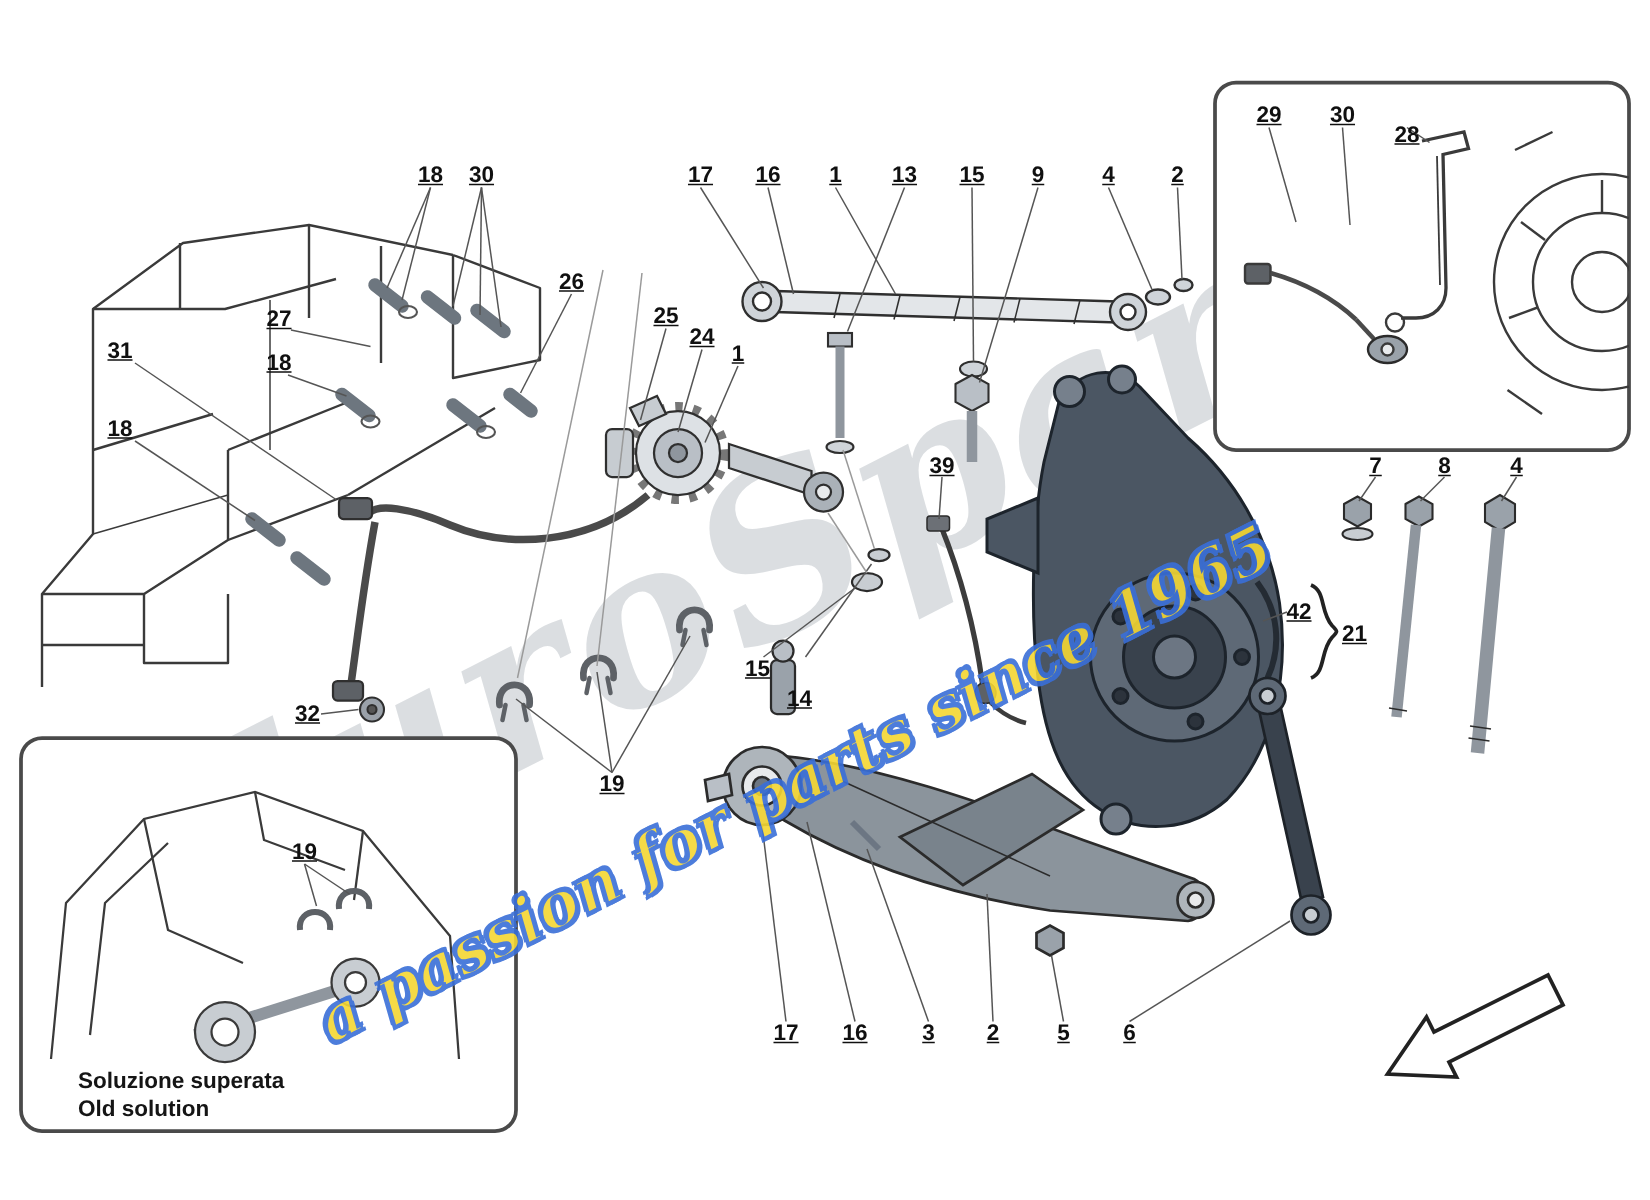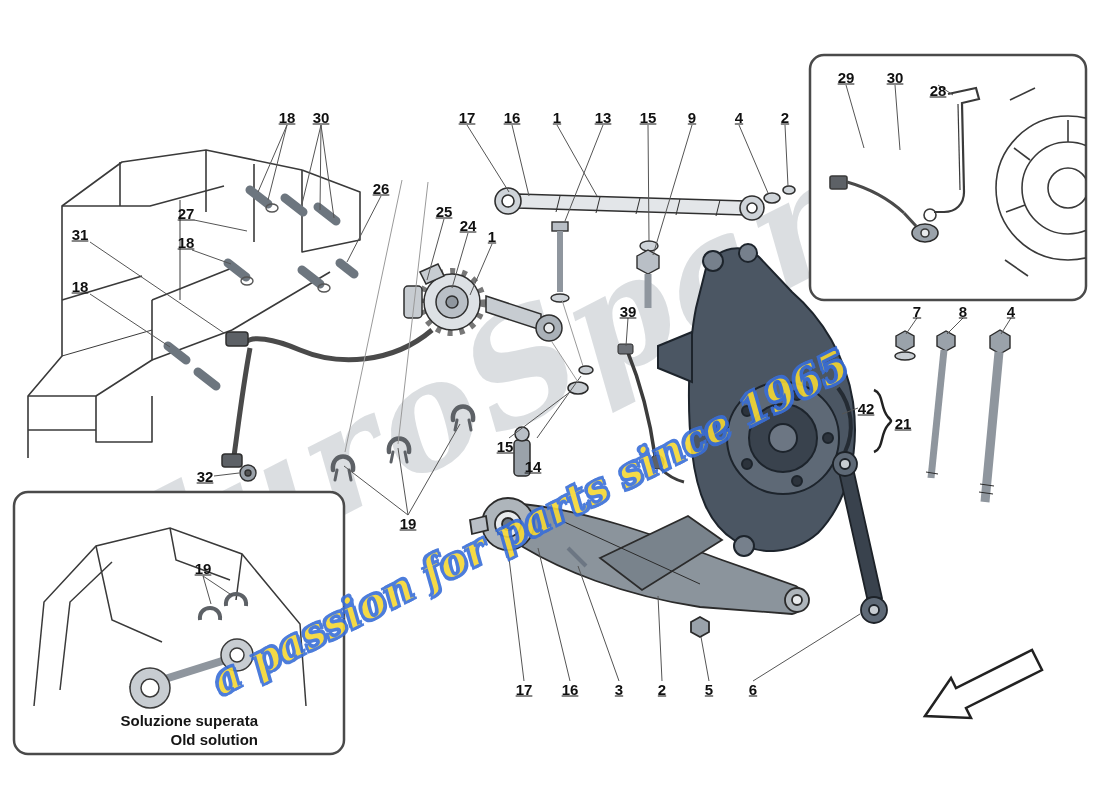--- a/index.html
+++ b/index.html
@@ -23,21 +23,21 @@
     -webkit-text-stroke:2px #3a6fd8;
     text-shadow:-2px -2px 0 #3a6fd8, 2px -2px 0 #3a6fd8, -2px 2px 0 #3a6fd8, 2px 2px 0 #3a6fd8;
     transform:rotate(-27deg); z-index:3; opacity:.9; pointer-events:none;
   }
 
   .callout {
     position:absolute; transform:translate(-50%,-50%);
     font-size:15px; font-weight:bold; color:#101010; z-index:4; line-height:1;text-decoration:underline;
   }
   .inset-label {
-    position:absolute; left:52px; top:712px; width:206px; text-align:right;
+    position:absolute; left:52px; top:712px; width:206px; text-align:left;
     font-size:15px; font-weight:bold; color:#151515; line-height:1.25; z-index:4;
   }
 </style>
 </head>
 <body>
 
 <div class="stage">
 
   <div class="watermark-brand">EuroSpares</div>
 

